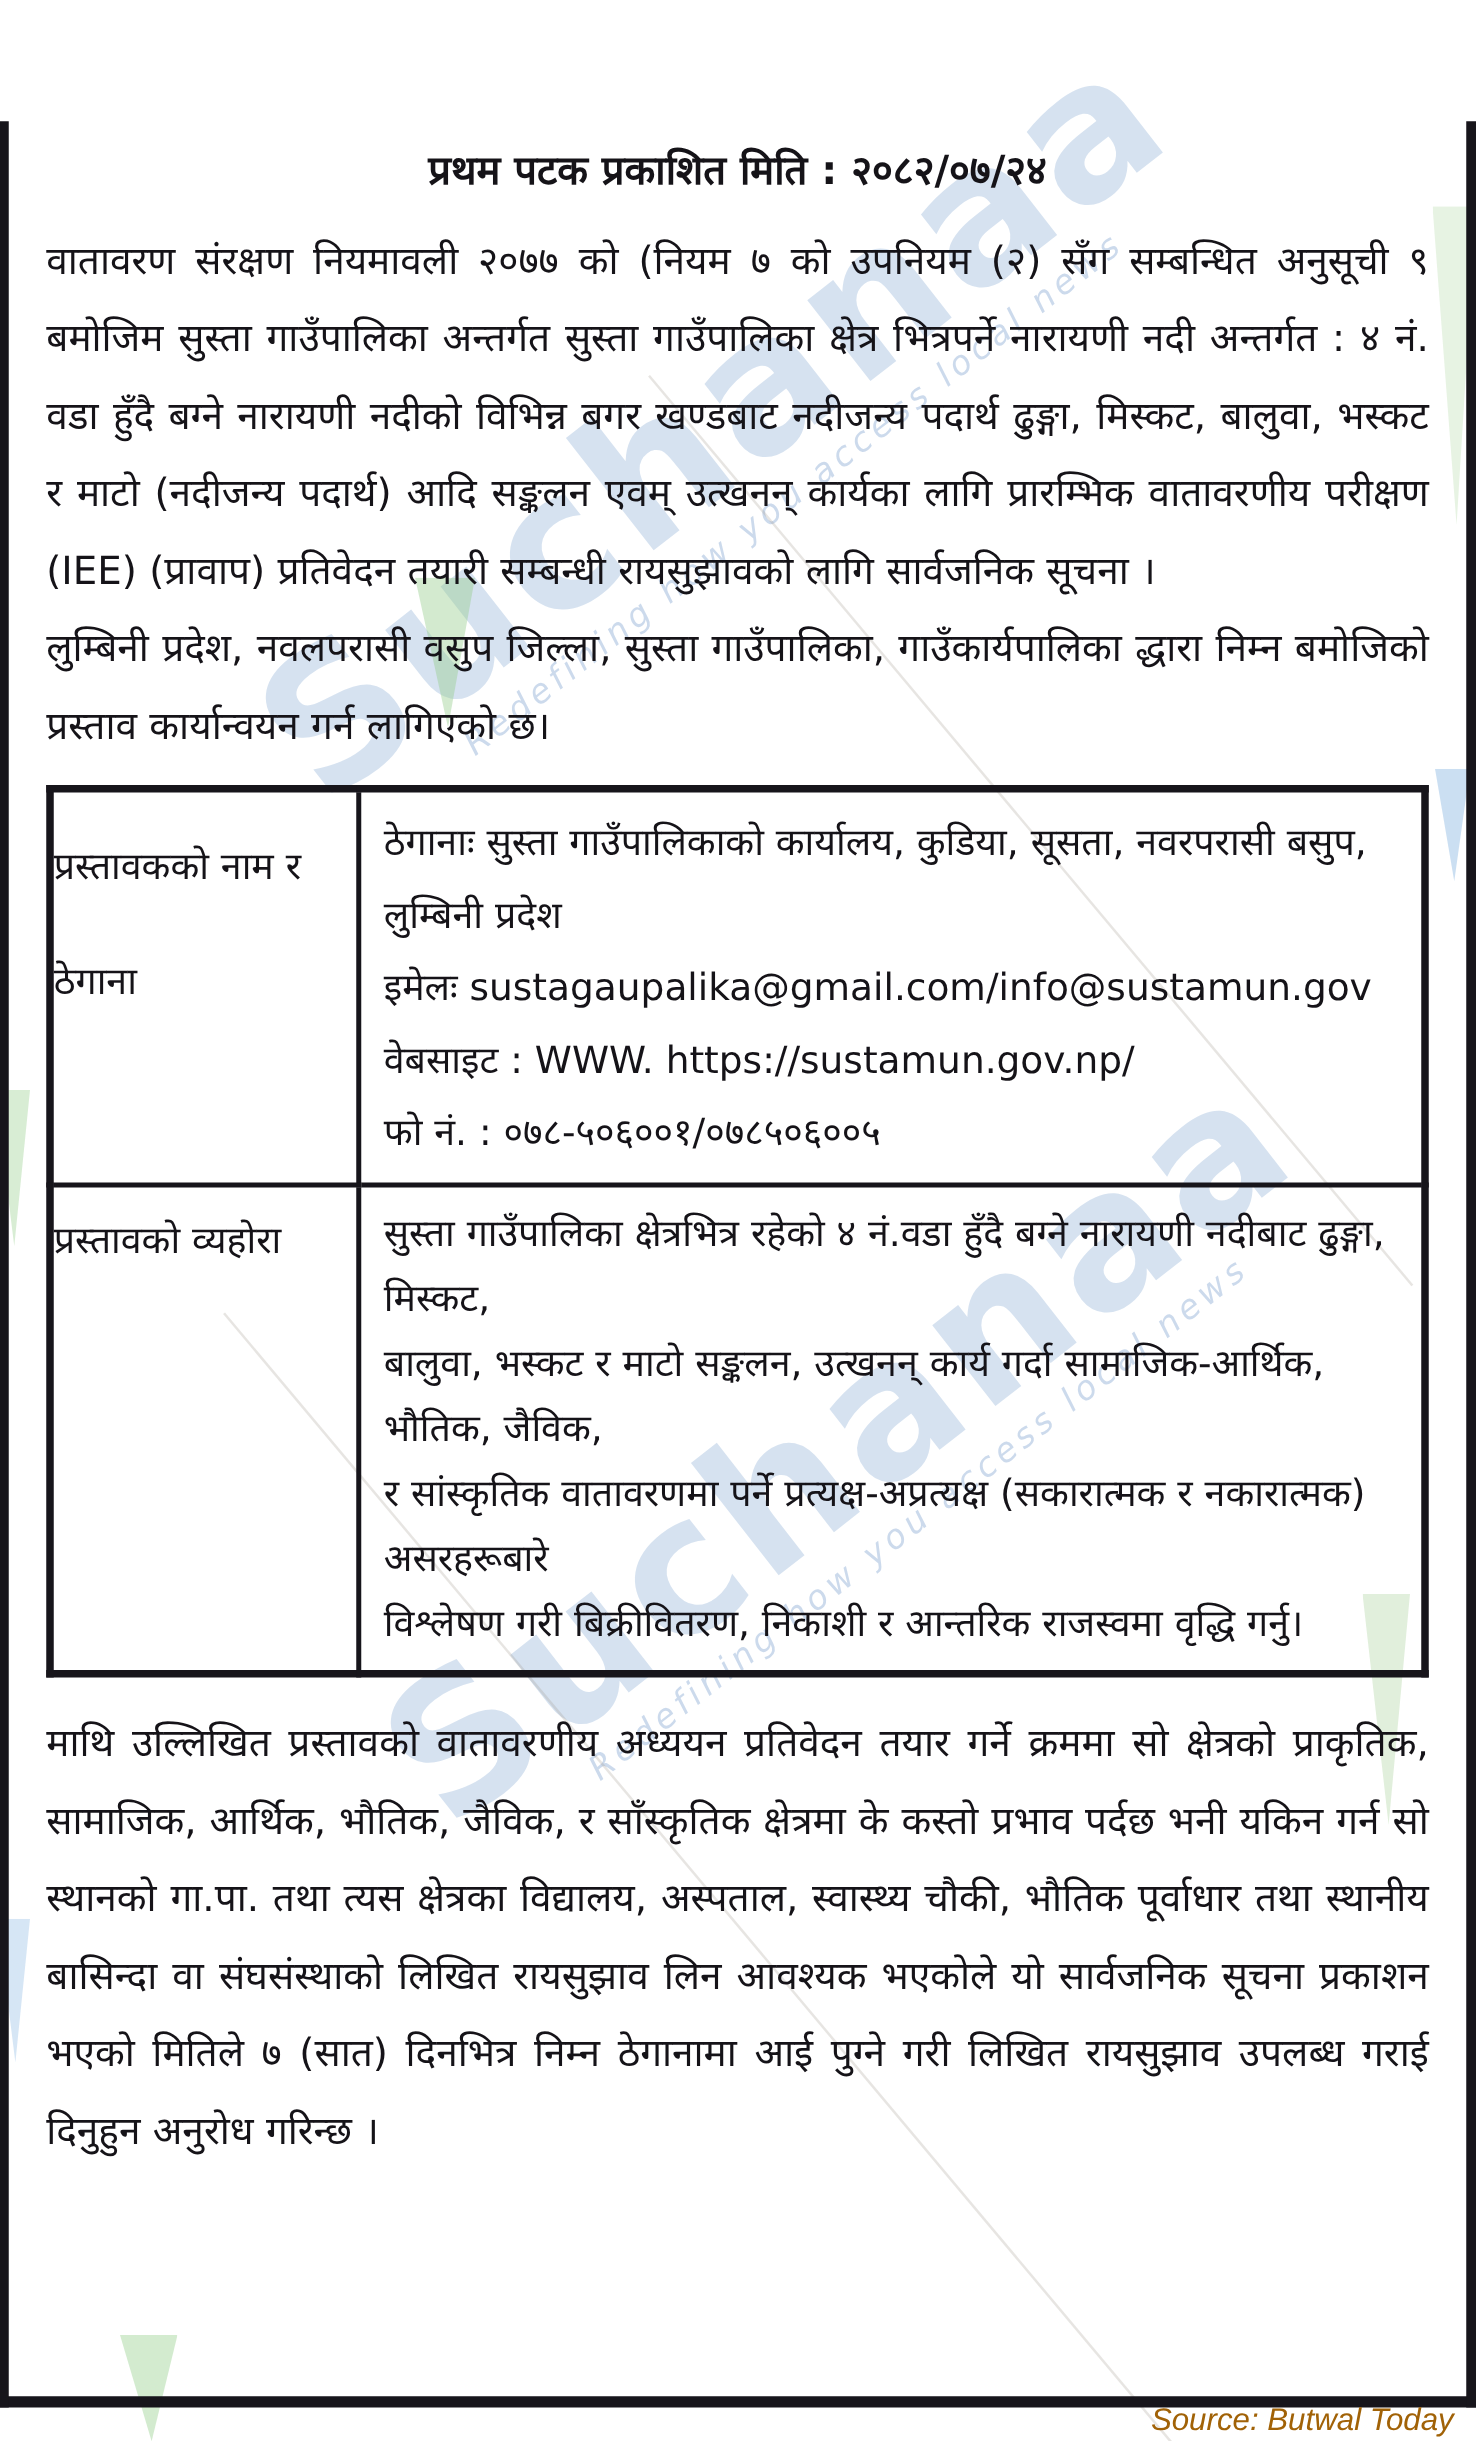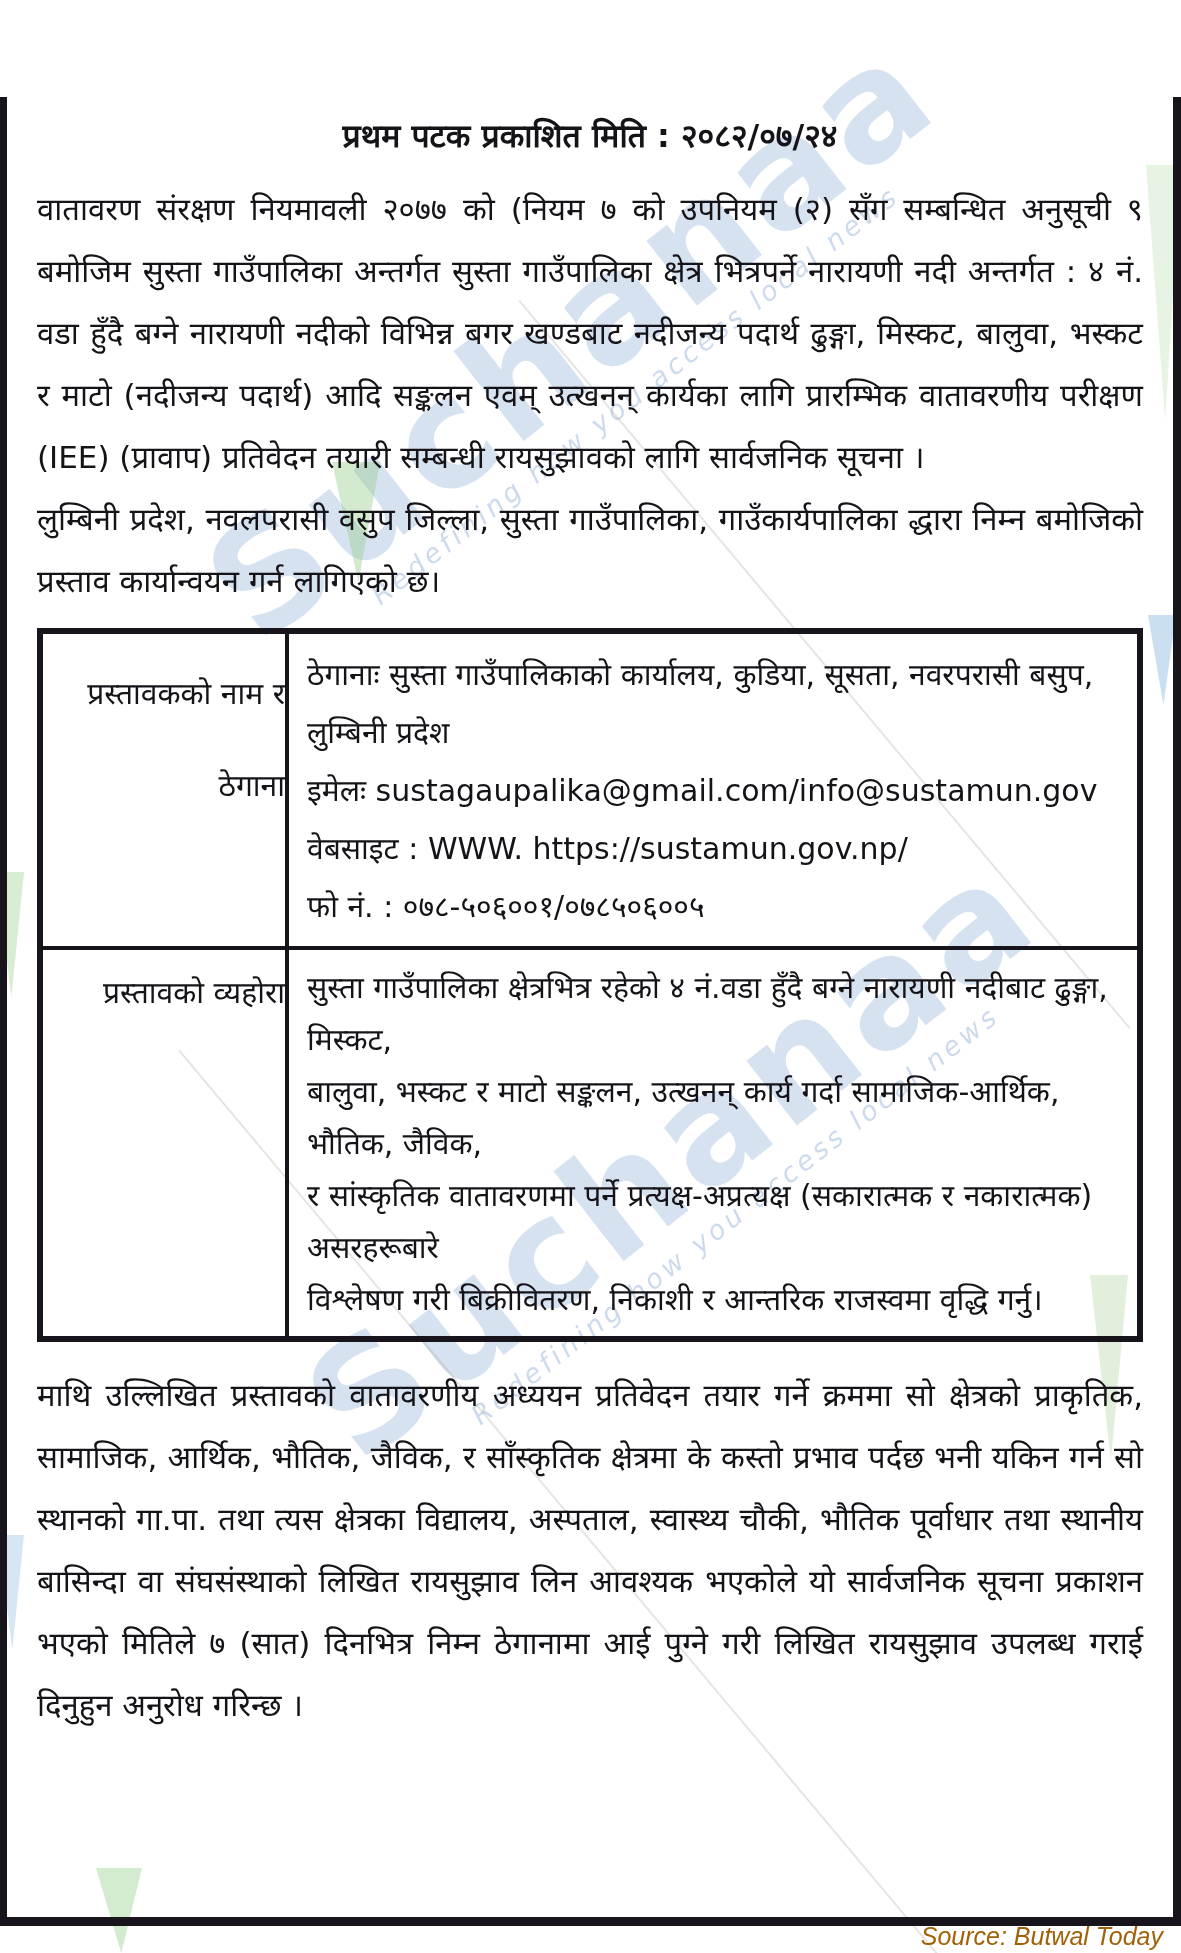--- a/index.html
+++ b/index.html
@@ -62,21 +62,21 @@
   table {
     width: 100%;
     border-collapse: collapse;
     border: 6px solid #17151b;
     position: relative;
     z-index: 3;
     background: transparent;
   }
   td { border: 4px solid #17151b; vertical-align: top; font-size: 30px; }
   .t1 { margin: 16px 0 22px 0; }
-  .t1 .label-col { width: 247px; text-align: right; padding-top: 14px; }
+  .t1 .label-col { width: 247px; text-align: left; padding-top: 14px; }
   .value-col { padding: 12px 14px 10px 18px; }
   .lbl-line { line-height: 58px; }
   .lbl-wide .lbl-line { line-height: 92px; }
   .val-line { line-height: 58px; }
   .t1 .r1 .val-line { line-height: 52px; }
   
   .source {
     position: absolute;
     top: 1922px;
     right: 18px;

